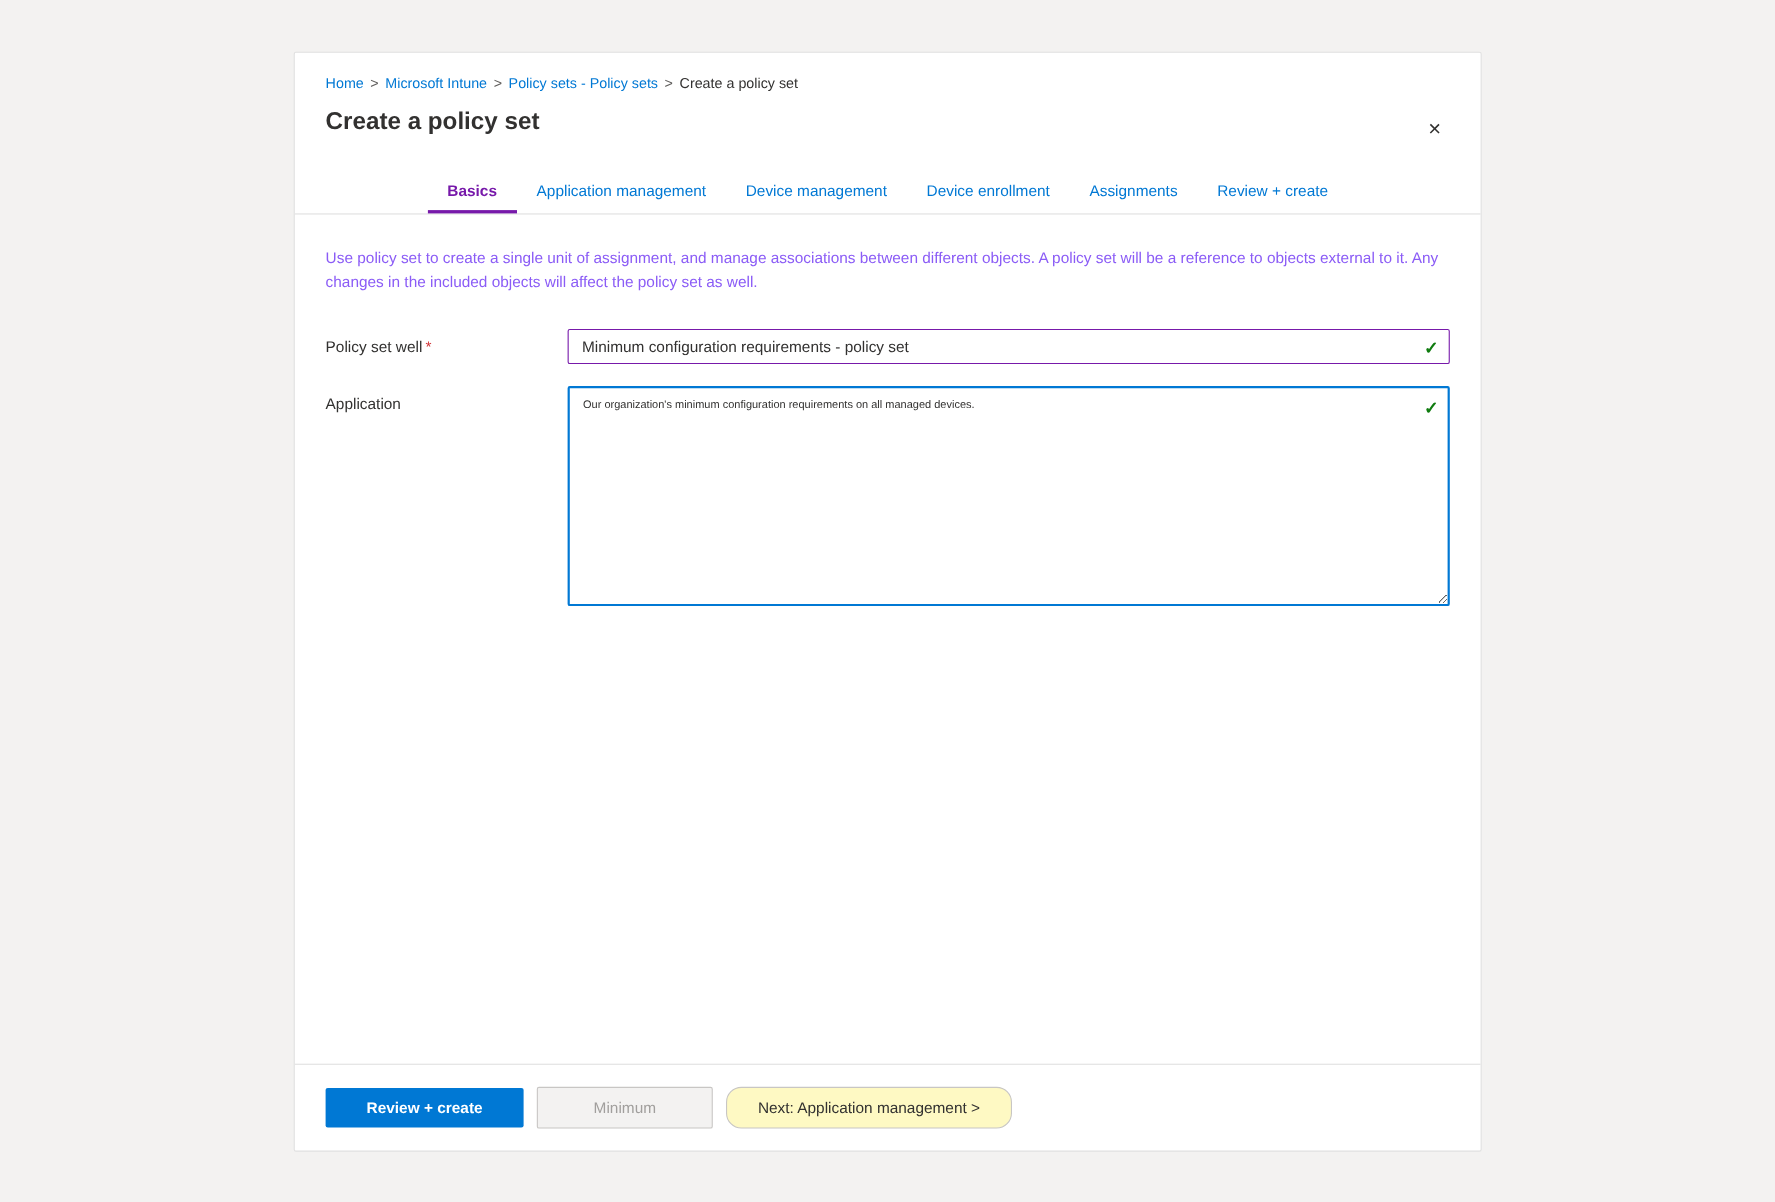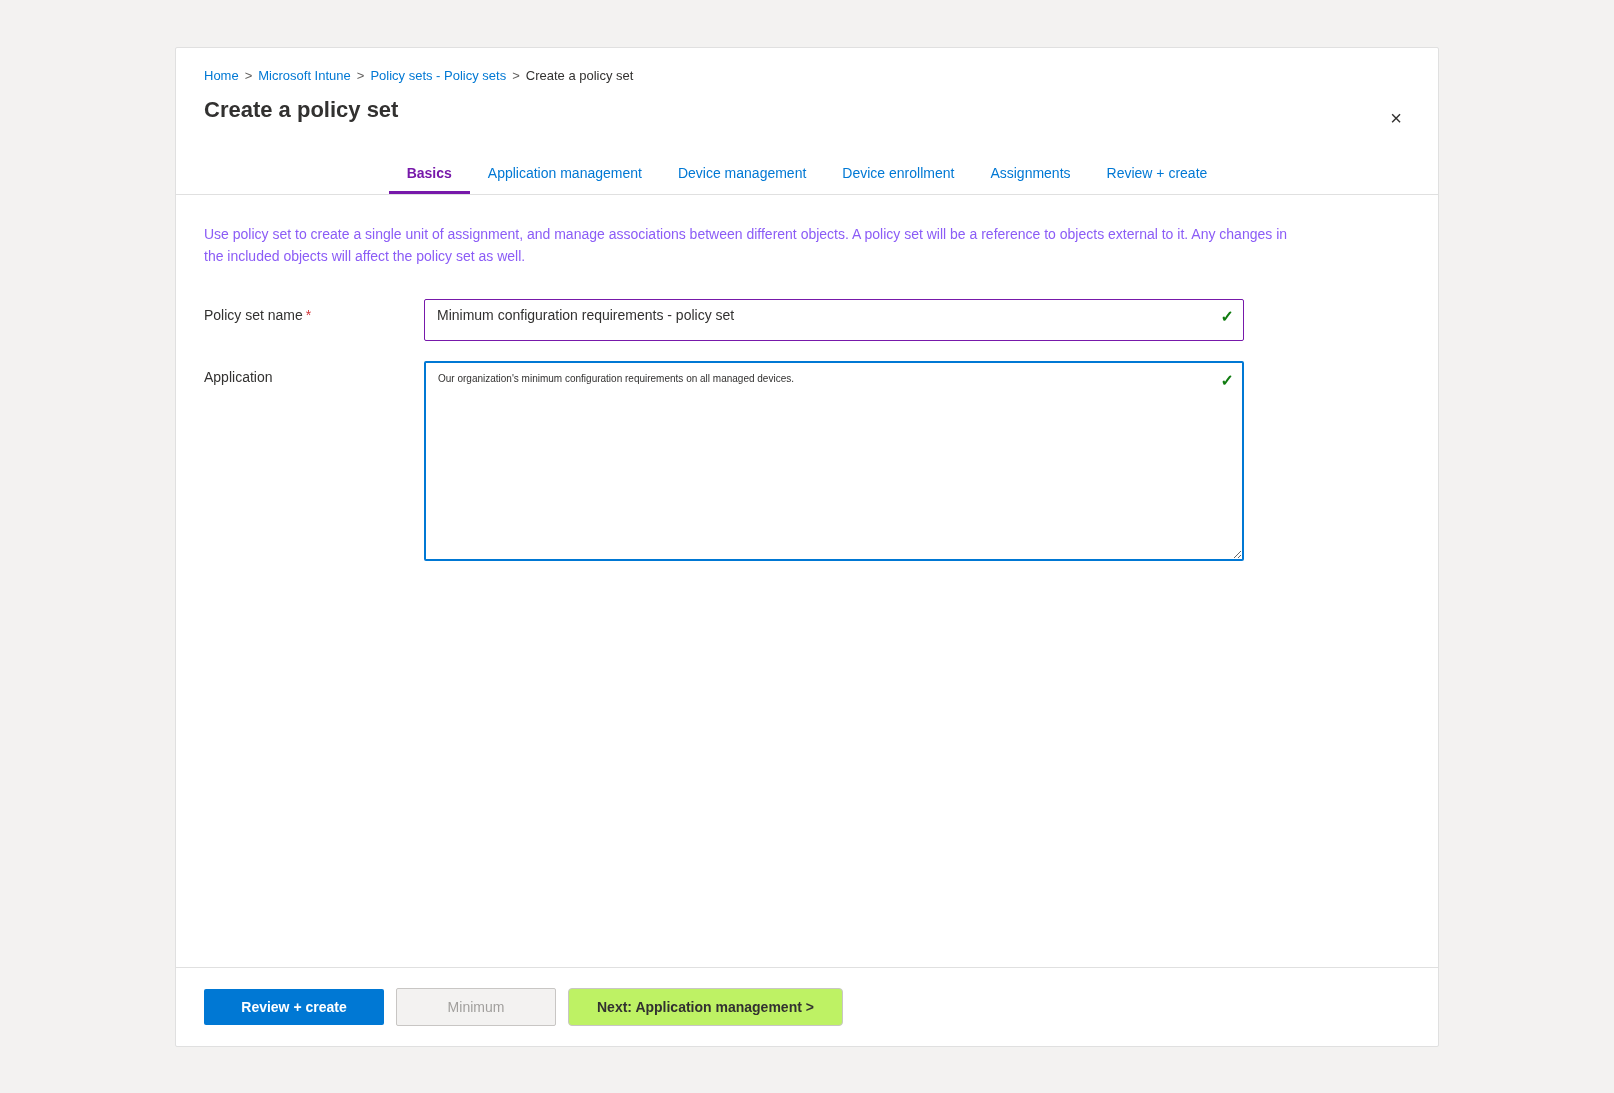--- a/index.html
+++ b/index.html
@@ -7,21 +7,21 @@
       font-family: 'Segoe UI', Arial, sans-serif;
       background: #f3f2f1;
       display: flex;
       justify-content: center;
       align-items: center;
       min-height: 100vh;
       padding: 20px;
     }
     .panel {
       background: #fff;
-      width: 1264px;
+      width: 1080px;
       min-height: 1000px;
       border: 1px solid #e0e0e0;
       border-radius: 2px;
       display: flex;
       flex-direction: column;
       position: relative;
     }
     .panel-header {
       padding: 20px 28px 0 28px;
       border-bottom: 1px solid #e0e0e0;
@@ -116,21 +116,21 @@
       color: #d13438;
       margin-left: 3px;
     }
     .form-field-wrap {
       flex: 1;
       max-width: 820px;
       position: relative;
     }
     .text-input {
       width: 100%;
-      padding: 7px 36px 17px 12px;
+      padding: 7px 36px 7px 12px;
       border: 1px solid #7719aa;
       border-radius: 2px;
       font-size: 14px;
       color: #323130;
       outline: none;
       font-family: 'Segoe UI', Arial, sans-serif;
     }
     .textarea-input {
       width: 100%;
       height: 200px;
@@ -183,29 +183,28 @@
       background: #f3f2f1;
       color: #a19f9d;
       border: 1px solid #c8c6c4;
       padding: 10px 28px;
       font-size: 14px;
       border-radius: 2px;
       cursor: not-allowed;
       min-width: 160px;
     }
     .btn-secondary {
-      background: #bef264;
+      background: #fef9c3;
       color: #323130;
       border: 1px solid #c8c6c4;
       padding: 10px 28px;
       font-size: 14px;
-      border-radius: 4px;
+      border-radius: 14px;
       cursor: pointer;
       min-width: 240px;
-      font-weight: bold;
     }
   </style>
 </head>
 <body>
 
 <div class="panel">
   <div class="panel-header">
     <div class="breadcrumb">
       <a href="#">Home</a>
       <span class="sep">&gt;</span>
@@ -227,21 +226,21 @@
       <a class="tab-item">Assignments</a>
       <a class="tab-item">Review + create</a>
     </nav>
   </div>
 
   <div class="panel-body">
     <p class="description-text">Use policy set to create a single unit of assignment, and manage associations between different objects. A policy set will be a reference to objects external to it. Any changes in the included objects will affect the policy set as well.</p>
 
     <div class="form-row">
       <div class="form-label">
-        <span>Policy set name</span><span class="required-star">*</span>
+        <span>Policy set well</span><span class="required-star">*</span>
       </div>
       <div class="form-field-wrap">
         <input class="text-input" type="text" value="Minimum configuration requirements - policy set" style="">
         <span class="check-icon">✓</span>
       </div>
     </div>
 
     <div class="form-row">
       <div class="form-label">Application</div>
       <div class="form-field-wrap">

